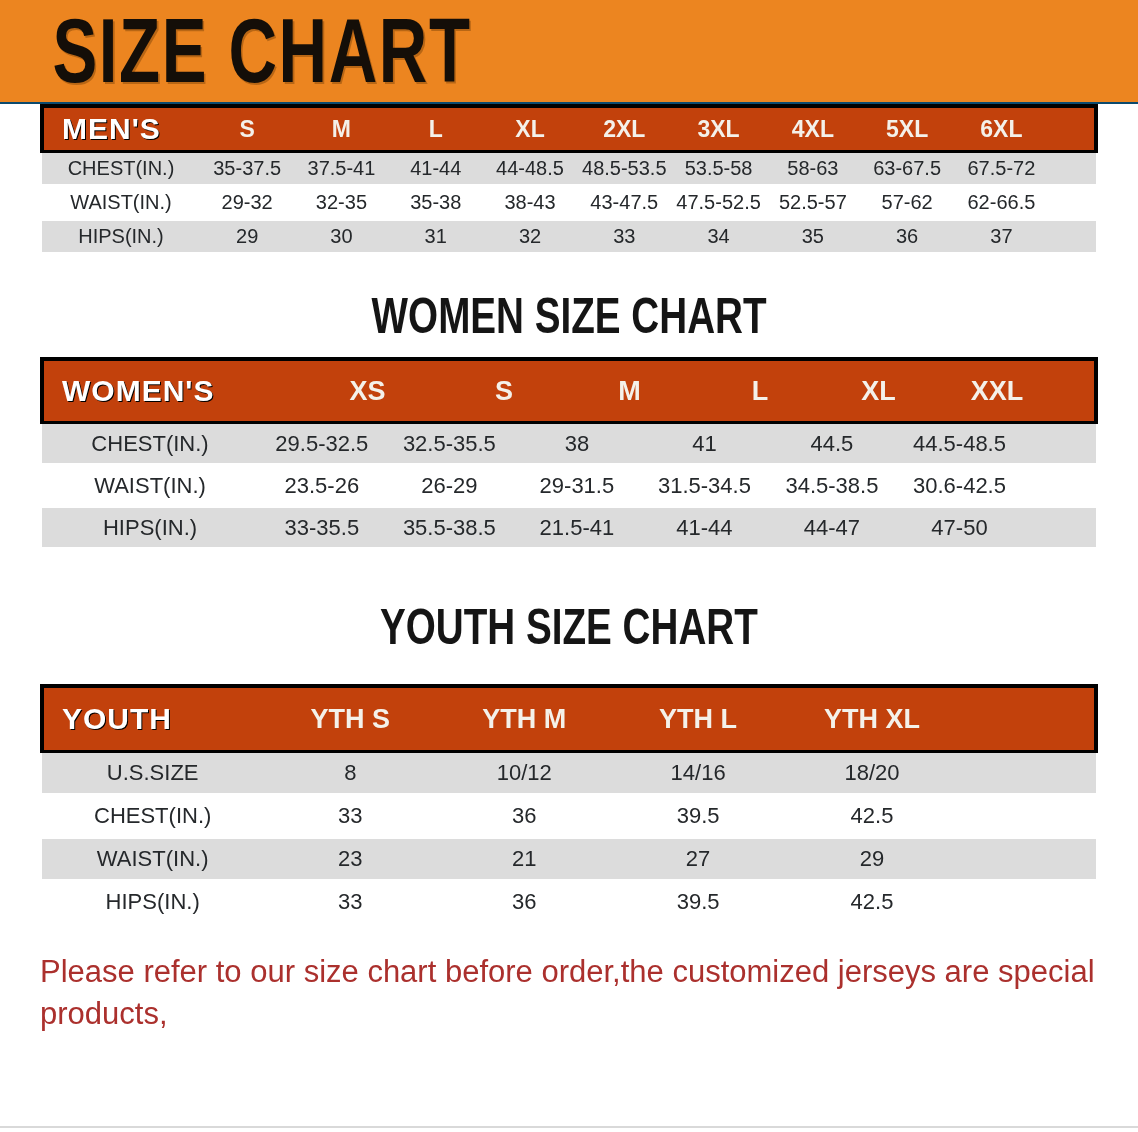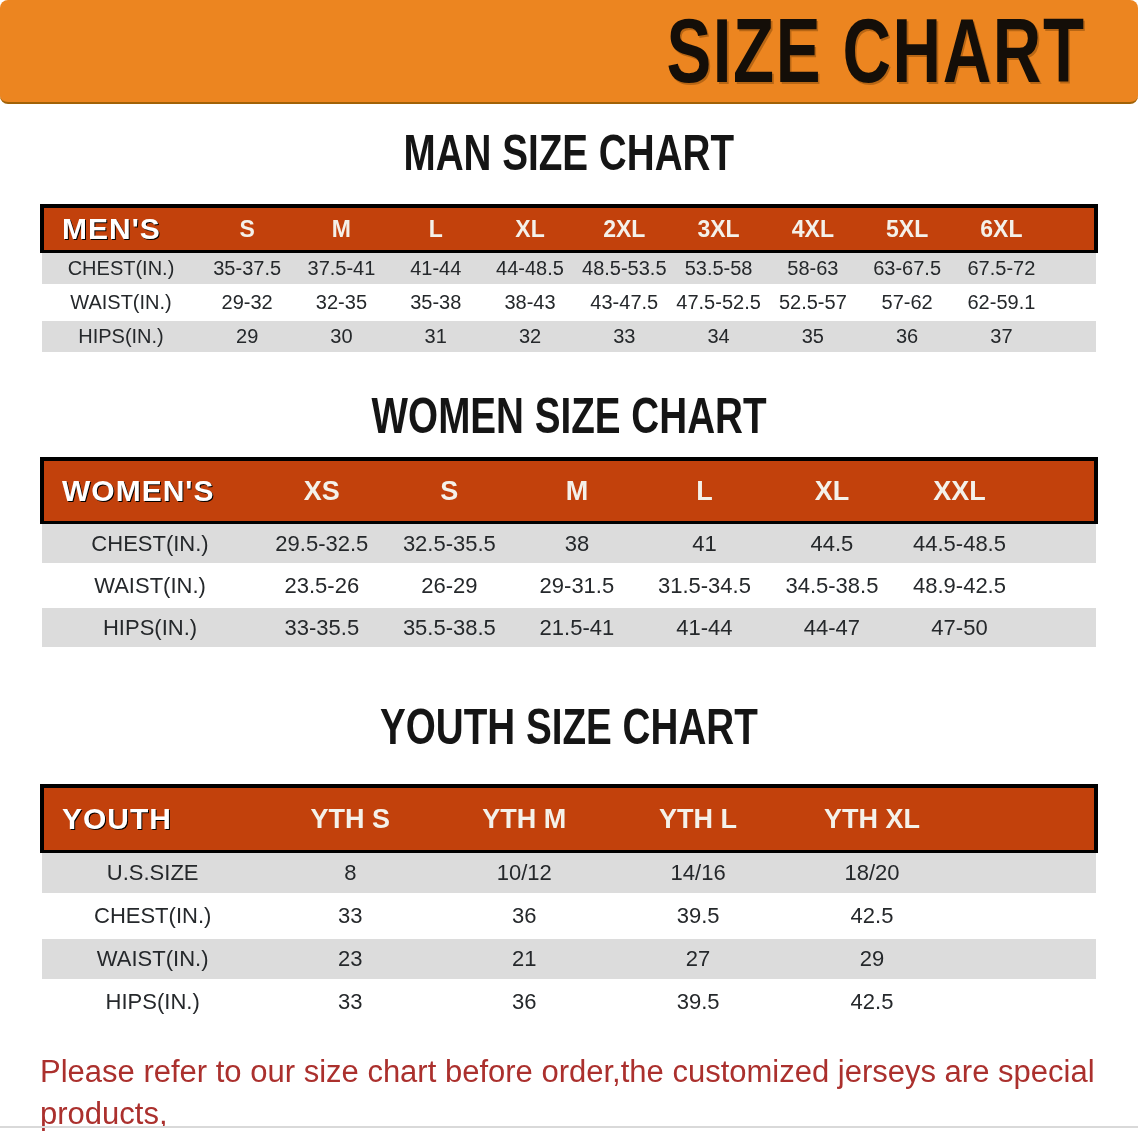--- a/index.html
+++ b/index.html
@@ -10,22 +10,22 @@
     margin:0 auto;
     background:#ffffff;
     font-family:"Liberation Sans", sans-serif;
     overflow:hidden;
     border-right:2px solid #d8d8d8;
   }
   
   .banner{
     height:102px;
     background:#ec8520;
-    border-bottom:2px solid #a16207;
-    display:flex;align-items:center;justify-content:flex-end;border-radius:8px;
+    border-bottom:2px solid #0c4a6e;
+    display:flex;align-items:center;justify-content:flex-start;
   }
   .banner h1{
     margin:0;
     font-size:84px;
     font-weight:bold;
     letter-spacing:2px;
     color:#140e08;
     transform:scale(0.80,1.08);
     transform-origin:center;
     white-space:nowrap;
@@ -85,21 +85,21 @@
   table.size-table tr.even{ background:#dcdcdc; }
   table.size-table tr.odd{  background:#ffffff; }
   
   table.table-men th{ height:42px; font-size:23px; }
   table.table-men th.hl{ font-size:30px; }
   table.table-men td{ height:31px; font-size:20px; }
   table.table-men col.col-label{ width:15%; }
   table.table-men col.col-size{ width:8.95%; }
   table.table-men col.col-spacer{ width:4.5%; }
   
-  table.table-women th{ height:60px; font-size:27px; }
+  table.table-women th{ height:60px; font-size:27px;text-align:right; }
   table.table-women th.hl{ font-size:30px; }
   table.table-women td{ height:39px; font-size:22px; }
   table.table-women col.col-label{ width:20.5%; }
   table.table-women col.col-size{ width:12.1%; }
   table.table-women col.col-spacer{ width:6.9%; }
   
   table.table-youth th{ height:62px; font-size:27px; }
   table.table-youth th.hl{ font-size:30px; }
   table.table-youth td{ height:40px; font-size:22px; }
   table.table-youth col.col-label{ width:21%; }
@@ -123,21 +123,20 @@
 </head>
 <body>
 
 <div class="page">
 
   <header class="banner">
     <h1>SIZE CHART</h1>
   </header>
 
   <section class="section">
-    <h2 class="h-man"><span>MAN SIZE CHART</span></h2>
     <table class="size-table table-men">
         <colgroup>
           <col class="col-label">
           <col class="col-size">
           <col class="col-size">
           <col class="col-size">
           <col class="col-size">
           <col class="col-size">
           <col class="col-size">
           <col class="col-size">
@@ -177,21 +176,21 @@
           <tr class="odd">
             <td class="rl">WAIST(IN.)</td>
             <td>29-32</td>
             <td>32-35</td>
             <td>35-38</td>
             <td>38-43</td>
             <td>43-47.5</td>
             <td>47.5-52.5</td>
             <td>52.5-57</td>
             <td>57-62</td>
-            <td>62-59.1</td>
+            <td>62-66.5</td>
             <td></td>
           </tr>
           <tr class="even">
             <td class="rl">HIPS(IN.)</td>
             <td>29</td>
             <td>30</td>
             <td>31</td>
             <td>32</td>
             <td>33</td>
             <td>34</td>
@@ -240,21 +239,21 @@
             <td>44.5-48.5</td>
             <td></td>
           </tr>
           <tr class="odd">
             <td class="rl">WAIST(IN.)</td>
             <td>23.5-26</td>
             <td>26-29</td>
             <td>29-31.5</td>
             <td>31.5-34.5</td>
             <td>34.5-38.5</td>
-            <td>48.9-42.5</td>
+            <td>30.6-42.5</td>
             <td></td>
           </tr>
           <tr class="even">
             <td class="rl">HIPS(IN.)</td>
             <td>33-35.5</td>
             <td>35.5-38.5</td>
             <td>21.5-41</td>
             <td>41-44</td>
             <td>44-47</td>
             <td>47-50</td>

